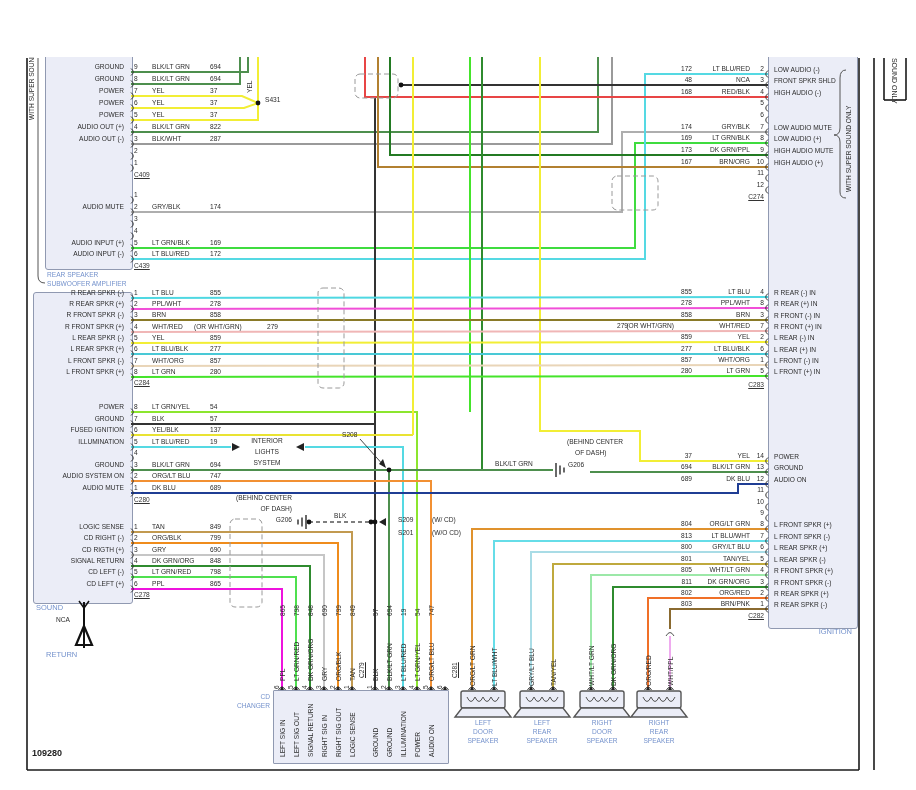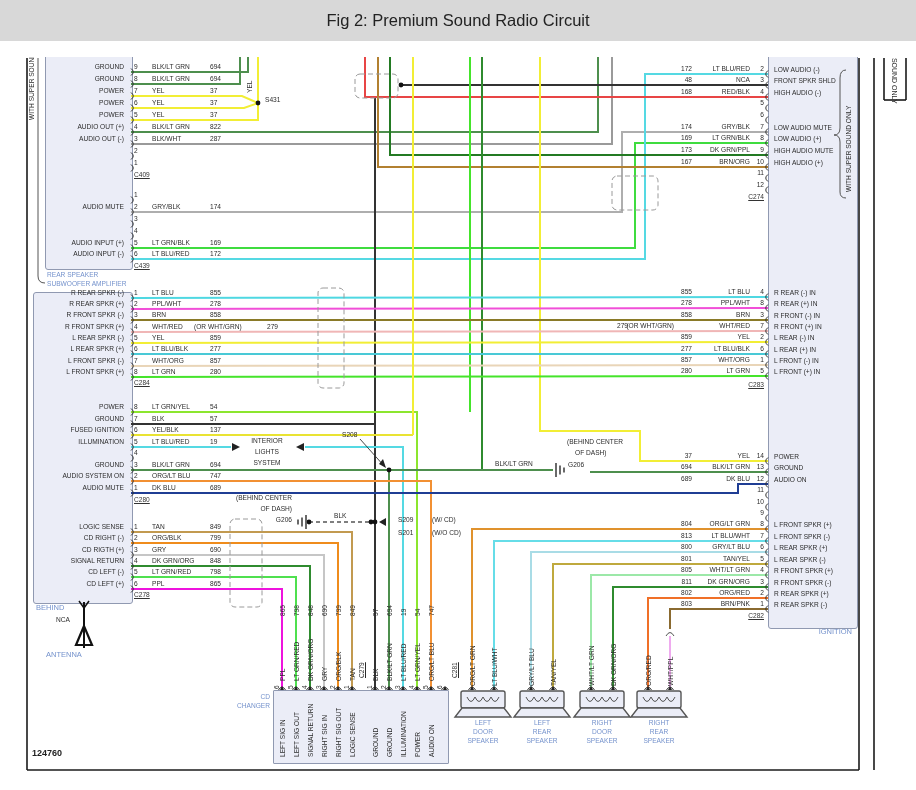--- a/index.html
+++ b/index.html
@@ -21,23 +21,20 @@
       white-space:nowrap;transform:rotate(-90deg);transform-origin:0 0;}
   .rt90{position:absolute;display:inline-block;font-size:7px;line-height:9px;color:#2b2b2b;
       white-space:nowrap;transform:rotate(90deg);transform-origin:0 0;}
   svg{position:absolute;left:0;top:0;pointer-events:none;}
   #figid{position:absolute;font-size:9px;font-weight:bold;color:#222;}
 </style>
 </head>
 <body>
 
 <div id="page">
-  <div id="titlebar">
-    <span class="tt">Fig 2: Premium Sound Radio Circuit</span>
-  </div>
   <div id="clip">
     <div id="world">
 
       <div class="blk" id="blk-rear" style="left:45px;top:40px;width:86px;height:228px;"></div>
       <div class="blk" id="blk-radio" style="left:33px;top:292px;width:98px;height:310px;"></div>
       <div class="blk" id="blk-amp" style="left:768px;top:40px;width:88px;height:587px;"></div>
       <div class="blk" id="blk-cd" style="left:273px;top:690px;width:174px;height:72px;border-radius:1px;"></div>
 
       <svg id="wires" width="916" height="790">
           <polyline points="131,72 248,72 248,56" fill="none" stroke="#4e8f4e" stroke-width="2"></polyline>
@@ -567,23 +564,23 @@
           <span class="t tsm blue center" style="left: 567px; top: 719px; width: 70px;">RIGHT</span>
           <span class="t tsm blue center" style="left: 567px; top: 728px; width: 70px;">DOOR</span>
           <span class="t tsm blue center" style="left: 567px; top: 737px; width: 70px;">SPEAKER</span>
           <span class="rt tsm" style="left: 645px; top: 686px;">ORG/RED</span>
           <span class="rt tsm" style="left: 667px; top: 686px;">WHT/PPL</span>
           <span class="t tsm blue center" style="left: 624px; top: 719px; width: 70px;">RIGHT</span>
           <span class="t tsm blue center" style="left: 624px; top: 728px; width: 70px;">REAR</span>
           <span class="t tsm blue center" style="left: 624px; top: 737px; width: 70px;">SPEAKER</span>
           <span class="t tsm blue" style="left: 47px; top: 271px;">REAR SPEAKER</span>
           <span class="t tsm blue" style="left: 47px; top: 280px;">SUBWOOFER AMPLIFIER</span>
-          <span class="t blue" style="left: 36px; top: 604px; font-size: 7.5px;">BEHIND</span>
+          <span class="t blue" style="left: 36px; top: 604px; font-size: 7.5px;">SOUND</span>
           <span class="t tsm" style="left: 56px; top: 616px;">NCA</span>
-          <span class="t blue" style="left: 46px; top: 651px; font-size: 7.5px;">ANTENNA</span>
+          <span class="t blue" style="left: 46px; top: 651px; font-size: 7.5px;">RETURN</span>
           <span class="t tsm blue right" style="left: 200px; top: 693px; width: 70px;">CD</span>
           <span class="t tsm blue right" style="left: 196px; top: 702px; width: 74px;">CHANGER</span>
           <span class="t blue right" style="left: 752px; top: 628px; width: 100px; font-size: 7.5px;">IGNITION</span>
           <span class="t tsm" style="left: 265px; top: 96px;">S431</span>
           <span class="rt tsm" style="left: 246px; top: 93px;">YEL</span>
           <span class="t tsm center" style="left: 237px; top: 437px; width: 60px;">INTERIOR</span>
           <span class="t tsm center" style="left: 237px; top: 448px; width: 60px;">LIGHTS</span>
           <span class="t tsm center" style="left: 237px; top: 459px; width: 60px;">SYSTEM</span>
           <span class="t tsm" style="left: 495px; top: 460px;">BLK/LT GRN</span>
           <span class="t tsm" style="left: 567px; top: 438px;">(BEHIND CENTER</span>
@@ -595,16 +592,16 @@
           <span class="t tsm" style="left: 334px; top: 512px;">BLK</span>
           <span class="t tsm" style="left: 398px; top: 516px;">S209</span>
           <span class="t tsm" style="left: 432px; top: 516px;">(W/ CD)</span>
           <span class="t tsm" style="left: 398px; top: 529px;">S201</span>
           <span class="t tsm" style="left: 432px; top: 529px;">(W/O CD)</span>
           <span class="t tsm" style="left: 342px; top: 431px;">S208</span>
           <span class="rt tsm" style="left: 28px; top: 120px;">WITH SUPER SOUND</span>
           <span class="rt tsm" style="left: 845px; top: 192px;">WITH SUPER SOUND ONLY</span>
           <span class="rt90 tsm" style="left: 899px; top: 12px;">WITH SUPER SOUND ONLY</span>
         </div>
-      <div id="figid" style="left:32px;top:748px;">124760</div>
+      <div id="figid" style="left:32px;top:748px;">109280</div>
     </div>
   </div>
 </div>
 
 </body></html>

